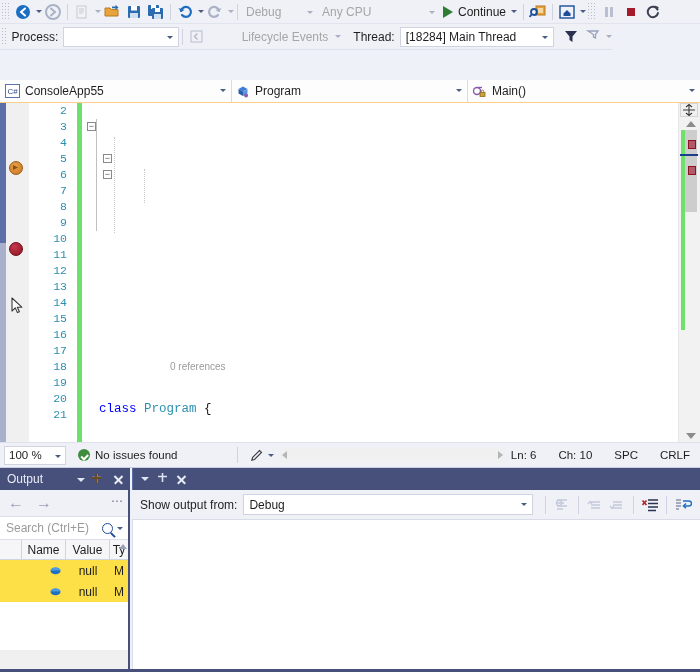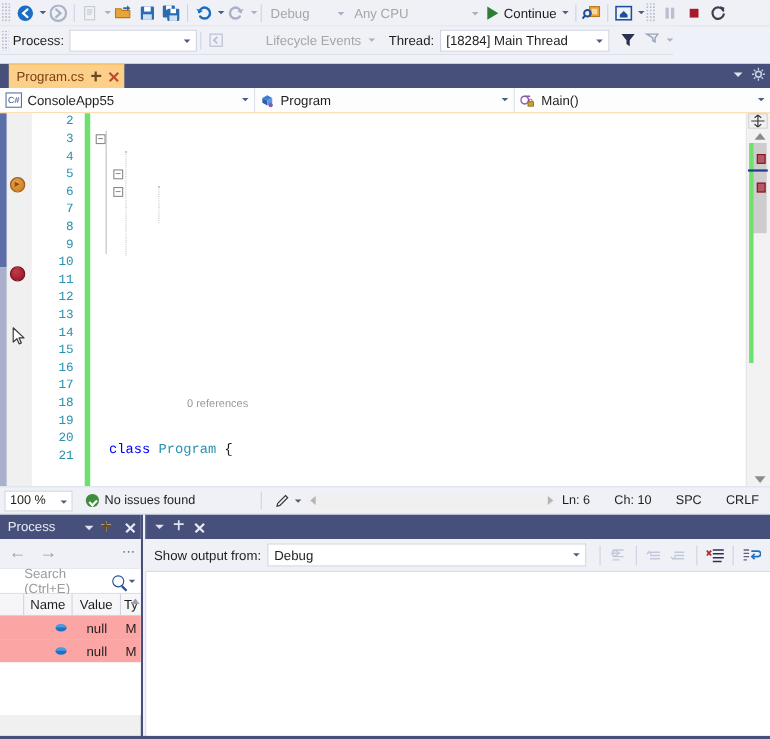--- a/index.html
+++ b/index.html
@@ -265,41 +265,41 @@
   .navarrow { font-size: 16px; color: #9aa2b5; line-height: 1; }
   .ellipsis-v {
     position: absolute; right: 4px; top: 4px; color: #6b7490; font-size: 12px;
     letter-spacing: 1px;
   }
   .searchrow {
     height: 24px; background: #ffffff; border-top: 1px solid #dcdfe8;
     border-bottom: 1px solid #dcdfe8; display: flex; align-items: center;
     padding: 0 2px 0 6px; font-size: 12px; color: #9b9b9b;
   }
-  .searchrow .txt { flex: 1; margin-left: 16px; }
+  .searchrow .txt { flex: 1; }
   .mag {
     width: 11px; height: 11px; border: 1.6px solid #1f4e9c; border-radius: 50%;
     position: relative; margin-right: 1px;
   }
   .mag::after {
     content: ""; position: absolute; right: -4px; bottom: -3px; width: 6px;
     height: 1.8px; background: #1f4e9c; transform: rotate(45deg);
   }
   .grid-head {
     height: 20px; background: #f6f6f8; display: flex; align-items: center;
     border-bottom: 1px solid #d0d4e0; font-size: 12px; position: relative;
   }
   .gh-cell {
     height: 20px; display: flex; align-items: center; justify-content: center;
     border-right: 1px solid #d0d4e0;
   }
   .gh-expander { width: 22px; }
   .grid-row {
     height: 21px; display: flex; align-items: center; font-size: 12px;
-    background: #fca5a5;
+    background: #fde047;
   }
   .gr-cell { height: 21px; display: flex; align-items: center; }
   .obj-ico {
     width: 13px; height: 11px; position: relative;
   }
   .gridscroll-up {
     position: absolute; right: 1px; top: 4px; width: 0; height: 0;
     border-left: 4px solid transparent; border-right: 4px solid transparent;
     border-bottom: 5px solid #9aa2b5;
   }
@@ -488,36 +488,20 @@
       </svg>
     </div>
     <div class="tbtn">
       <svg width="16" height="15" viewBox="0 0 16 15">
         <path d="M3 2 L13 2 L10.5 5.5 L10.5 9 L8.5 8 L8.5 5.5z" fill="none" stroke="#9aa2bd" stroke-width="1.3"></path>
       </svg>
     </div>
     <div class="caret dim"></div>
   </div>
 
-  <div class="tabstrip">
-    <div class="doctab">
-      <span class="tabname">Program.cs</span>
-      <span class="pin-ico"></span>
-      <span class="x-ico"></span>
-    </div>
-    <div class="tabstrip-right">
-      <span class="caret" style="border-top-color:#dfe4f2;border-left-width:4px;border-right-width:4px;border-top-width:4px"></span>
-      <span class="gear-ico">
-        <svg width="13" height="13" viewBox="0 0 13 13">
-          <circle cx="6.5" cy="6.5" r="2.6" fill="none" stroke="#c9d0e4" stroke-width="1.4"></circle>
-          <path d="M6.5 0.6v2M6.5 10.4v2M0.6 6.5h2M10.4 6.5h2M2.3 2.3l1.4 1.4M9.3 9.3l1.4 1.4M10.7 2.3L9.3 3.7M3.7 9.3l-1.4 1.4" stroke="#c9d0e4" stroke-width="1.2"></path>
-        </svg>
-      </span>
-    </div>
-  </div>
 
   <div class="navbar">
     <div class="navcombo nav1">
       <span class="cs-badge">C#</span>
       <span>ConsoleApp55</span>
       <span class="caret"></span>
     </div>
     <div class="navcombo nav2">
       <span class="cube-ico">
         <svg width="14" height="13" viewBox="0 0 14 13">
@@ -663,21 +647,21 @@
       <span class="hs-r"></span>
     </div>
     <span class="st-item">Ln: 6</span>
     <span class="st-item">Ch: 10</span>
     <span class="st-item">SPC</span>
     <span class="st-item" style="margin-right:10px">CRLF</span>
   </div>
 
   <div class="locals">
     <div class="pan-head">
-      <span class="ttl">Process</span>
+      <span class="ttl">Output</span>
       <span class="hicon caret" style="border-top-color:#dfe4f2;border-left-width:4px;border-right-width:4px;border-top-width:4px;margin-top:2px"></span>
       <span class="hicon pin-ico" style="filter:none">
         <svg width="11" height="12" viewBox="0 0 11 12">
           <path d="M1 4.5h9M5.5 1v9" stroke="#dfe4f2" stroke-width="1.6"></path>
         </svg>
       </span>
       <span class="hicon x-ico white"></span>
     </div>
 
     <div class="locals-nav">

